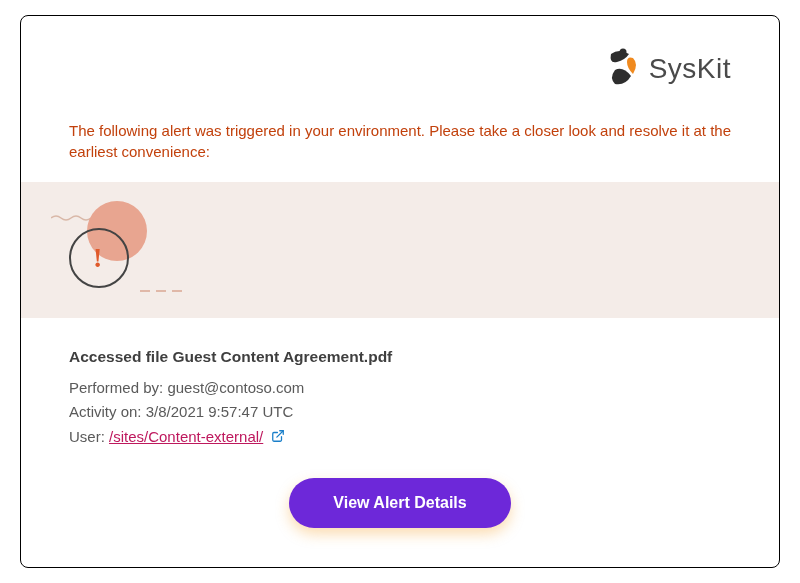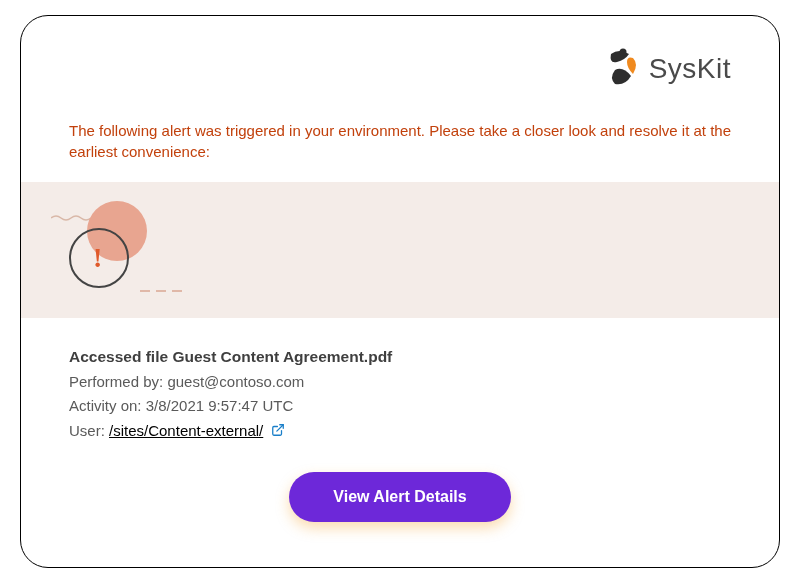--- a/index.html
+++ b/index.html
@@ -14,21 +14,21 @@
       height: 583px;
       position: relative;
     }
     .card {
       position: absolute;
       top: 15px;
       left: 20px;
       right: 20px;
       bottom: 15px;
       border: 1px solid #000;
-      border-radius: 28px;
+      border-radius: 8px;
       background: #fff;
       overflow: hidden;
       display: flex;
       flex-direction: column;
     }
     .header {
       display: flex;
       justify-content: flex-end;
       padding: 32px 48px 10px 48px;
     }
@@ -125,26 +125,27 @@
     .details {
       padding: 26px 48px 10px 48px;
       color: #5a5a5a;
       font-size: 15px;
       line-height: 1.65;
     }
     .details-heading {
       font-weight: 700;
       color: #3f3f3f;
       font-size: 15.5px;
+      margin-bottom: 6px;
     }
     .detail-row {
       display: block;
     }
     .site-link {
-      color: #000000;
+      color: #be185d;
     }
     .ext-icon {
       display: inline-block;
       margin-left: 4px;
       vertical-align: middle;
     }
     .cta-wrap {
       display: flex;
       justify-content: center;
       padding: 18px 0 28px 0;

